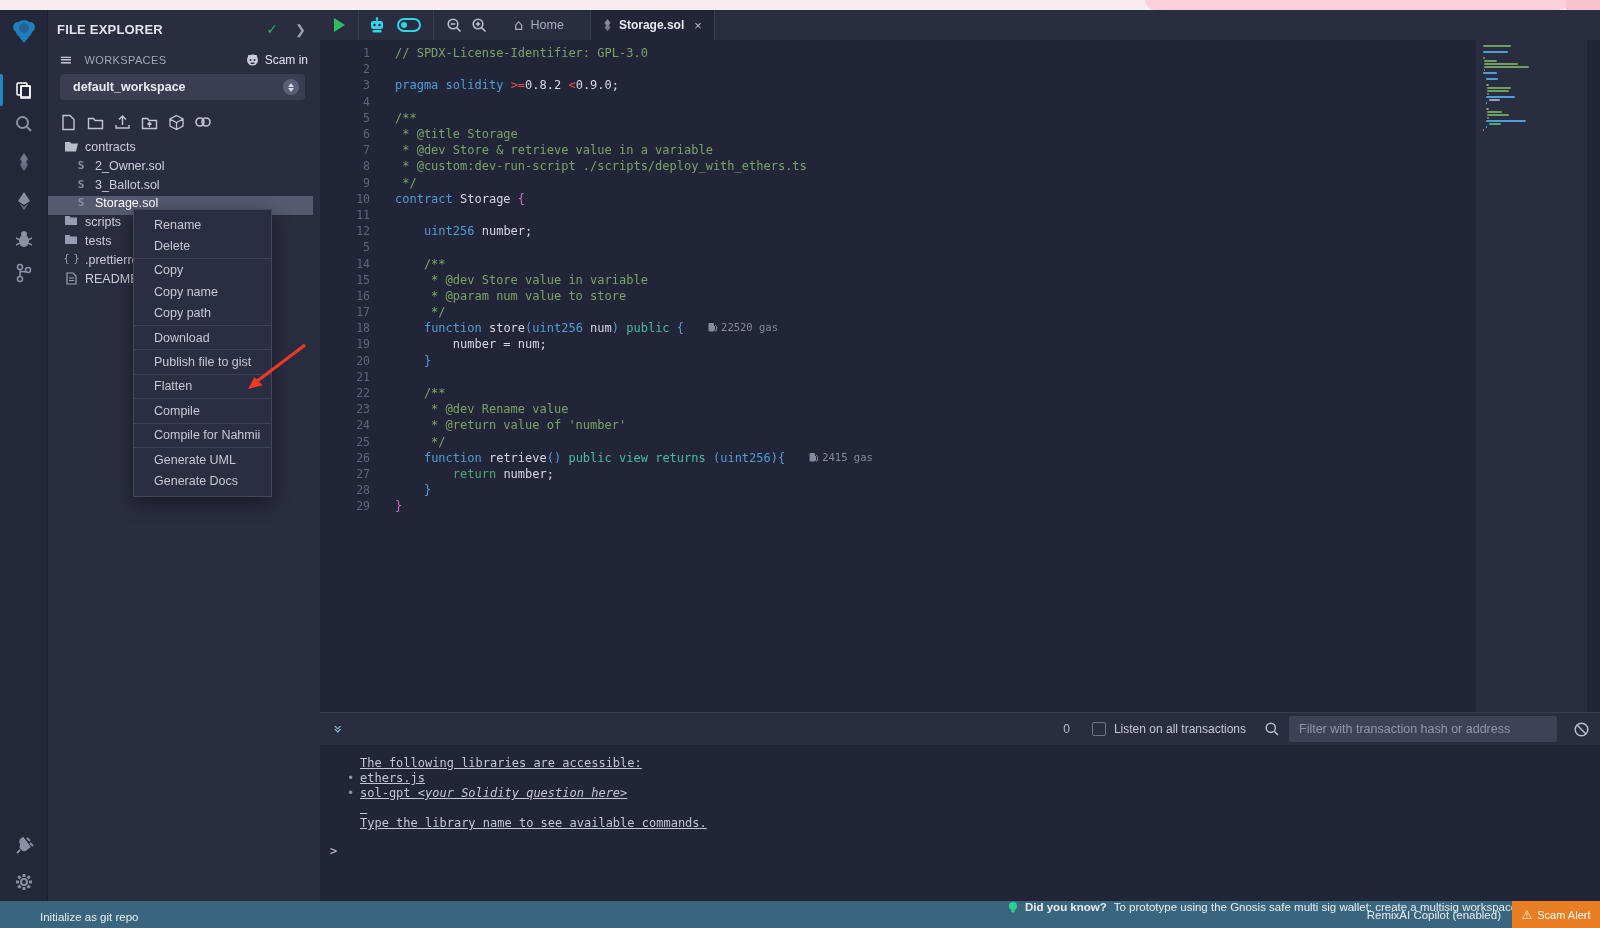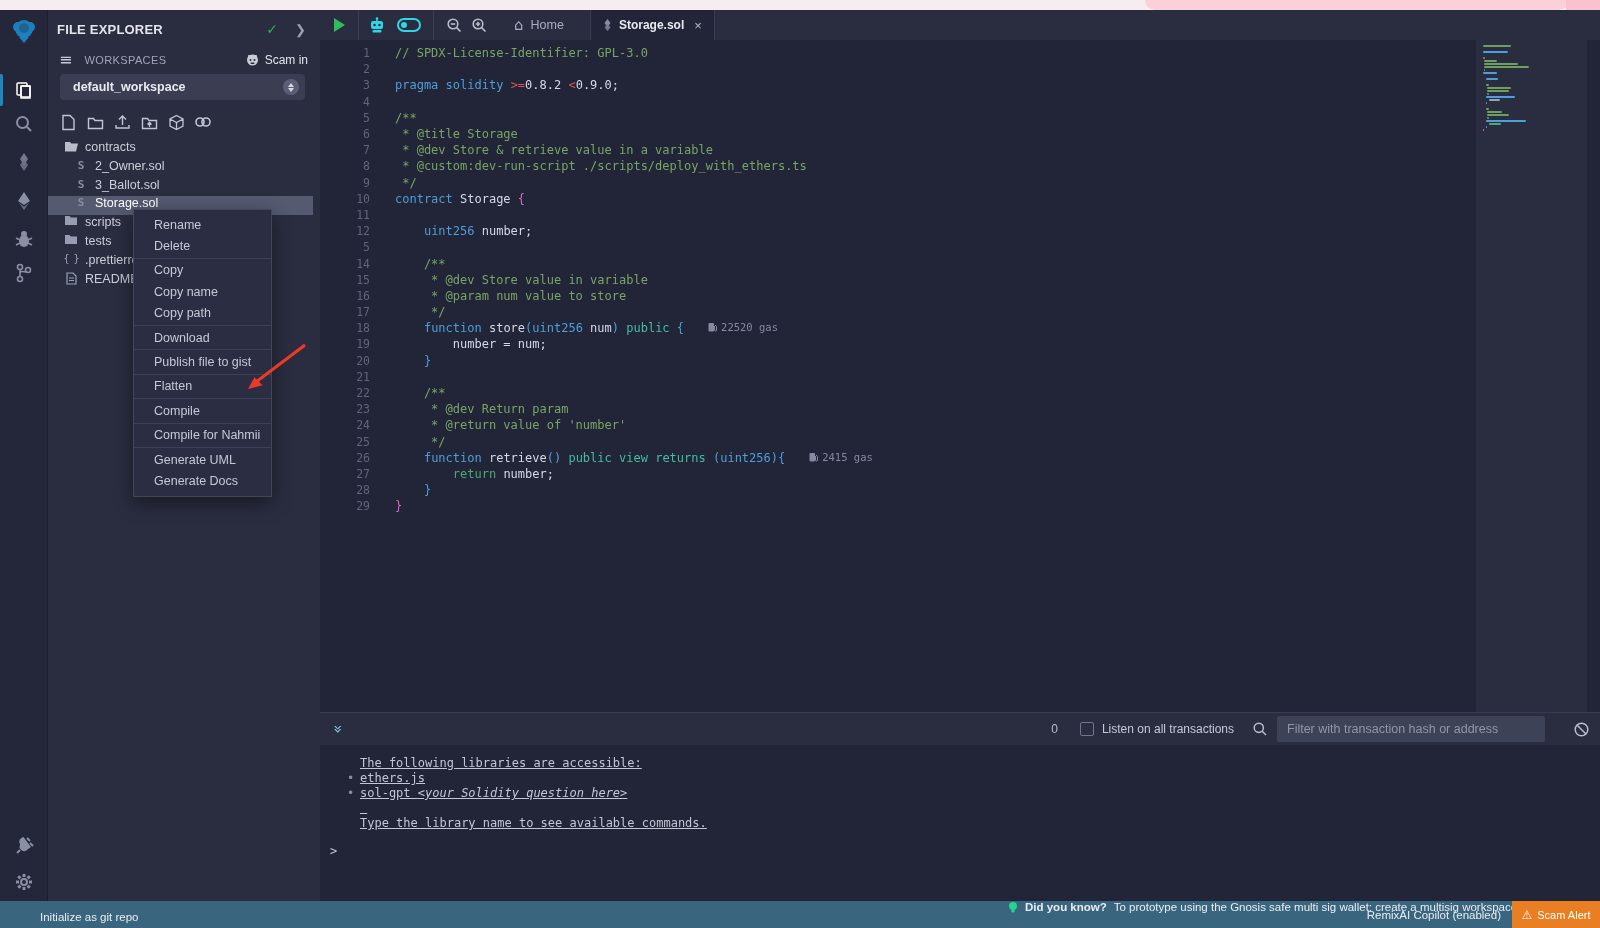--- a/index.html
+++ b/index.html
@@ -81,21 +81,21 @@
   .mini div { height:2px; margin-bottom:1px; border-radius:1px; }
 
   
   .term-head { position:absolute; left:0; top:702px; width:1280px; height:33px; background:#2a2d40; border-top:1px solid #383c50; display:flex; align-items:center; }
   .dchev { margin-left:13px; color:#7cc9da; font-size:15px; transform:rotate(90deg); font-family:"DejaVu Sans",sans-serif; }
   .th-right { position:absolute; right:10px; display:flex; align-items:center; }
   .tcount { color:#b9bcc9; font-size:12px; margin-right:22px; }
   .chk { width:14px; height:14px; border:1px solid #70748c; border-radius:2px; margin-right:8px; }
   .listen { color:#c6c8d6; font-size:12px; margin-right:18px; }
   .th-search { margin-right:9px; display:flex; }
-  .filter { width:268px; height:26px; background:#3e4257; border:none; border-radius:2px; color:#e3e4ec; font-size:12.5px; padding:0 10px; margin-right:28px; }
+  .filter { width:268px; height:26px; background:#3e4257; border:none; border-radius:2px; color:#e3e4ec; font-size:12.5px; padding:0 10px; margin-right:16px; }
   .filter::placeholder { color:#9296ab; }
   .term-body { position:absolute; left:0; top:735px; width:1280px; height:156px; background:#222437; font-family:"DejaVu Sans Mono",monospace; font-size:12px; color:#c3c6d4; }
   .tline { height:15px; line-height:15px; padding-left:40px; white-space:pre;text-decoration:underline; }
   .tline .bullet { display:inline-block; width:13px; margin-left:-13px; color:#8a8fa4; }
   .tline a { color:#c3c6d4; text-decoration:underline; }
   .tline .it { font-style:italic; }
   .prompt { padding-left:10px; margin-top:13px; height:15px; line-height:15px; }
 
   
   .statusbar { position:absolute; left:0; top:901px; width:1600px; height:27px; background:#3a657e; color:#e9edf3; font-size:11.5px; }
@@ -487,21 +487,21 @@
           <div class="cl">
             <span class="ln">21</span>
             <span class="ct"></span>
           </div>
           <div class="cl">
             <span class="ln">22</span>
             <span class="ct"><span class="s-cmt">    /**</span></span>
           </div>
           <div class="cl">
             <span class="ln">23</span>
-            <span class="ct"><span class="s-cmt">     * @dev Return param</span></span>
+            <span class="ct"><span class="s-cmt">     * @dev Rename value</span></span>
           </div>
           <div class="cl">
             <span class="ln">24</span>
             <span class="ct"><span class="s-cmt">     * @return value of 'number'</span></span>
           </div>
           <div class="cl">
             <span class="ln">25</span>
             <span class="ct"><span class="s-cmt">     */</span></span>
           </div>
           <div class="cl">

